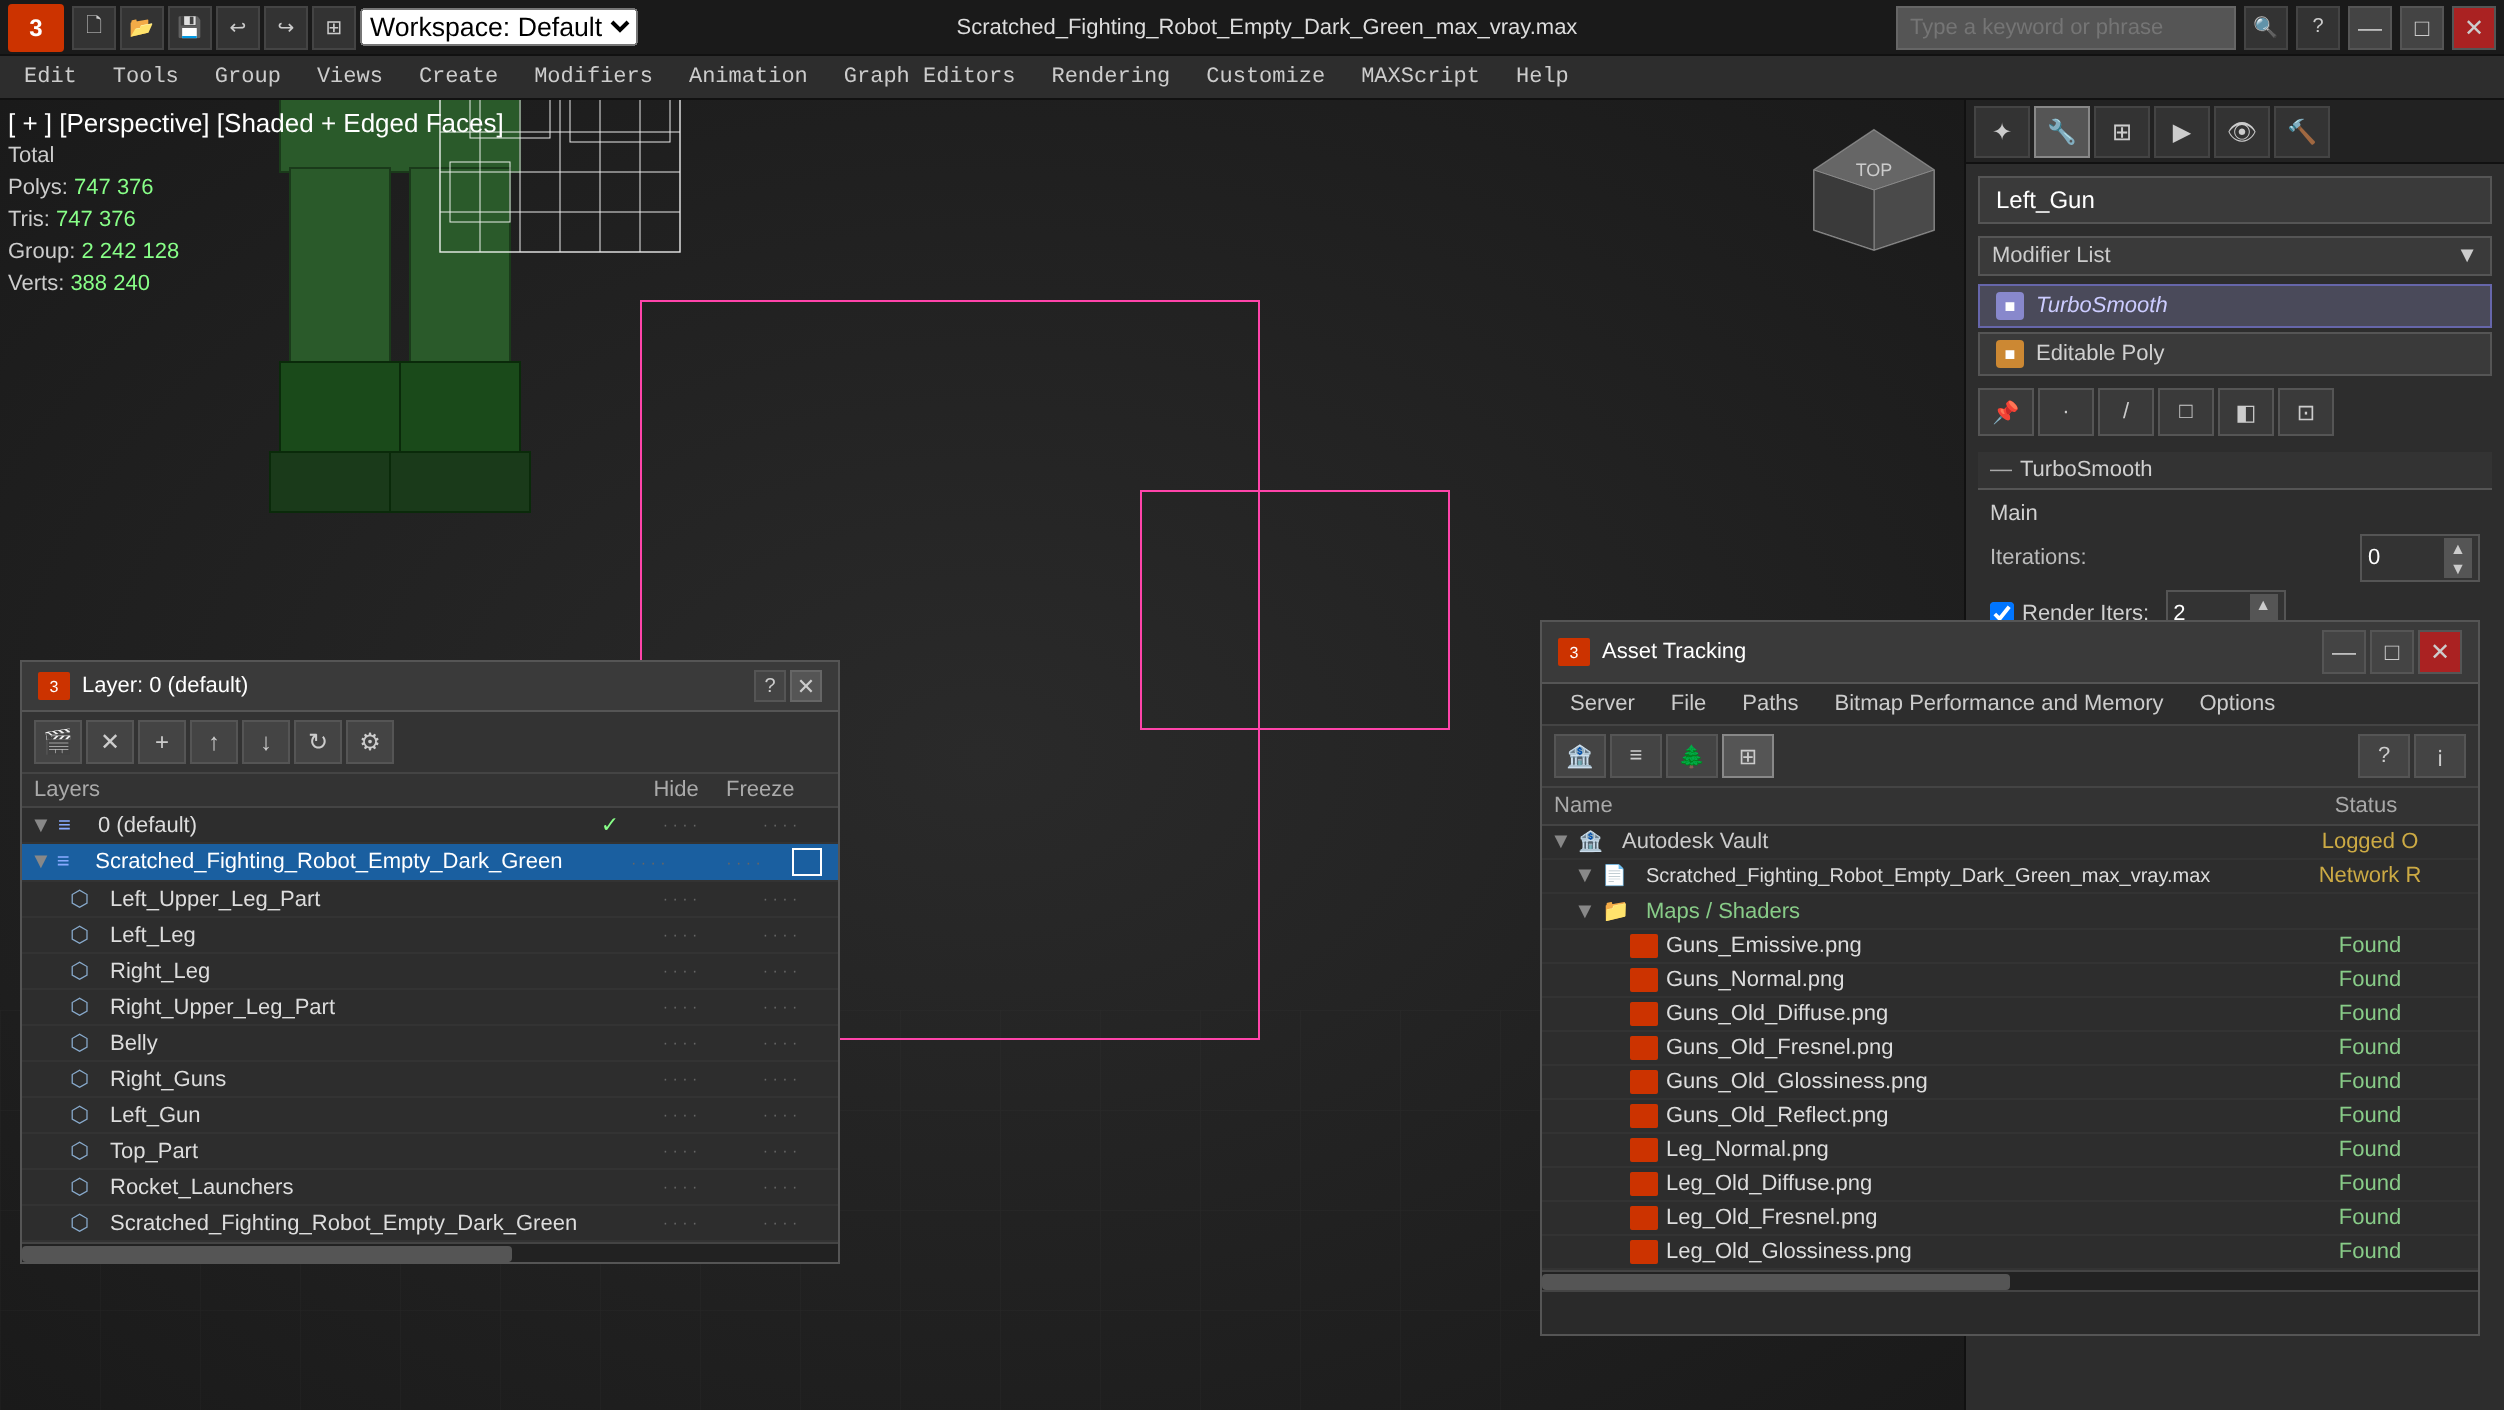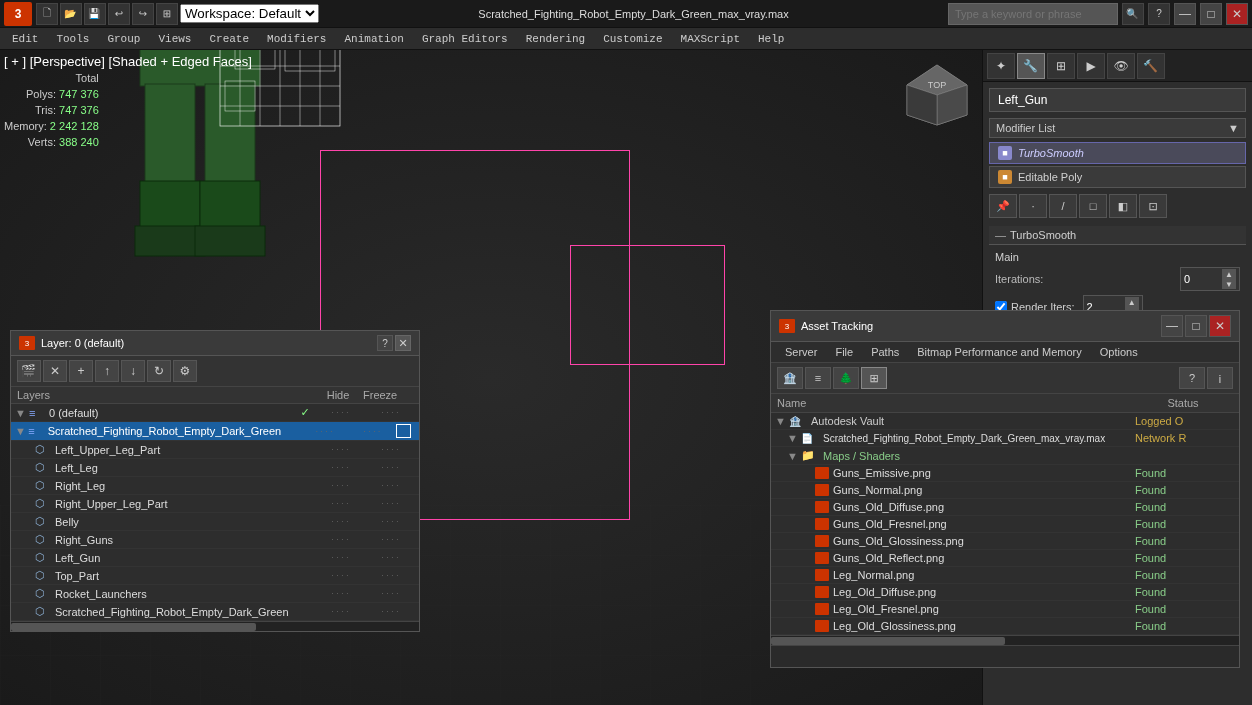--- a/index.html
+++ b/index.html
@@ -111,21 +111,20 @@
       z-index: 2;
     }
     #stats {
       position: absolute;
       top: 20px;
       left: 4px;
       color: #88ff88;
       font-size: 11px;
       z-index: 2;
       line-height: 16px;
-      text-align: right;
     }
     #stats .label { color: #ccc; }
 
     
     #viewport-scene {
       width: 100%;
       height: 100%;
       background: radial-gradient(ellipse at center, #2a2a2a 0%, #1a1a1a 100%);
       position: relative;
       overflow: hidden;
@@ -513,21 +512,21 @@
     .asset-item {
       display: flex;
       align-items: center;
       padding: 2px 4px;
       border-bottom: 1px solid #333;
       font-size: 11px;
     }
     .asset-item .expand { width: 14px; color: #888; }
     .asset-item .asset-icon { width: 18px; margin-right: 4px; font-size: 10px; }
     .asset-item .asset-name { flex: 1; color: #ddd; }
-    .asset-item .asset-status { width: 100px; text-align: left; color: #88cc88; font-size: 11px; }
+    .asset-item .asset-status { width: 100px; text-align: center; color: #88cc88; font-size: 11px; }
     .asset-item .folder-icon { color: #aaa; font-size: 11px; }
     .asset-item.vault .asset-name { color: #ccc; }
     .asset-item.maps-folder .asset-name { color: #88cc88; }
     .asset-indent-1 { padding-left: 16px; }
     .asset-indent-2 { padding-left: 30px; }
     #asset-scrollbar {
       height: 10px;
       background: #222;
       border-top: 1px solid #444;
       position: relative;
@@ -679,21 +678,21 @@
     <div style="position:absolute;top:195px;left:570px;width:155px;height:120px;border:1px solid #ff44aa;pointer-events:none;"></div>
 
     <div id="viewport-label">
       <span>[ + ] [Perspective] [Shaded + Edged Faces]</span>
     </div>
 
     <div id="stats">
       <div style="color:#ccc;">Total</div>
       <div><span class="label">Polys:</span> <span style="color:#88ff88;">747 376</span></div>
       <div><span class="label">Tris:</span> <span style="color:#88ff88;">747 376</span></div>
-      <div><span class="label">Memory:</span> <span style="color:#88ff88;">2 242 128</span></div>
+      <div><span class="label">Group:</span> <span style="color:#88ff88;">2 242 128</span></div>
       <div><span class="label">Verts:</span> <span style="color:#88ff88;">388 240</span></div>
     </div>
 
     <div style="position:absolute;top:10px;right:10px;width:70px;height:70px;">
       <svg viewBox="0 0 70 70" width="70" height="70">
         <polygon points="35,5 65,25 65,55 35,65 5,55 5,25" fill="#555" stroke="#888" stroke-width="1" opacity="0.8"></polygon>
         <polygon points="35,5 65,25 35,35 5,25" fill="#666" stroke="#888" stroke-width="0.5"></polygon>
         <text x="35" y="28" text-anchor="middle" fill="#ccc" font-size="9">TOP</text>
         <polygon points="35,35 65,25 65,55 35,65" fill="#4a4a4a" stroke="#888" stroke-width="0.5"></polygon>
         <polygon points="35,35 5,25 5,55 35,65" fill="#3a3a3a" stroke="#888" stroke-width="0.5"></polygon>

